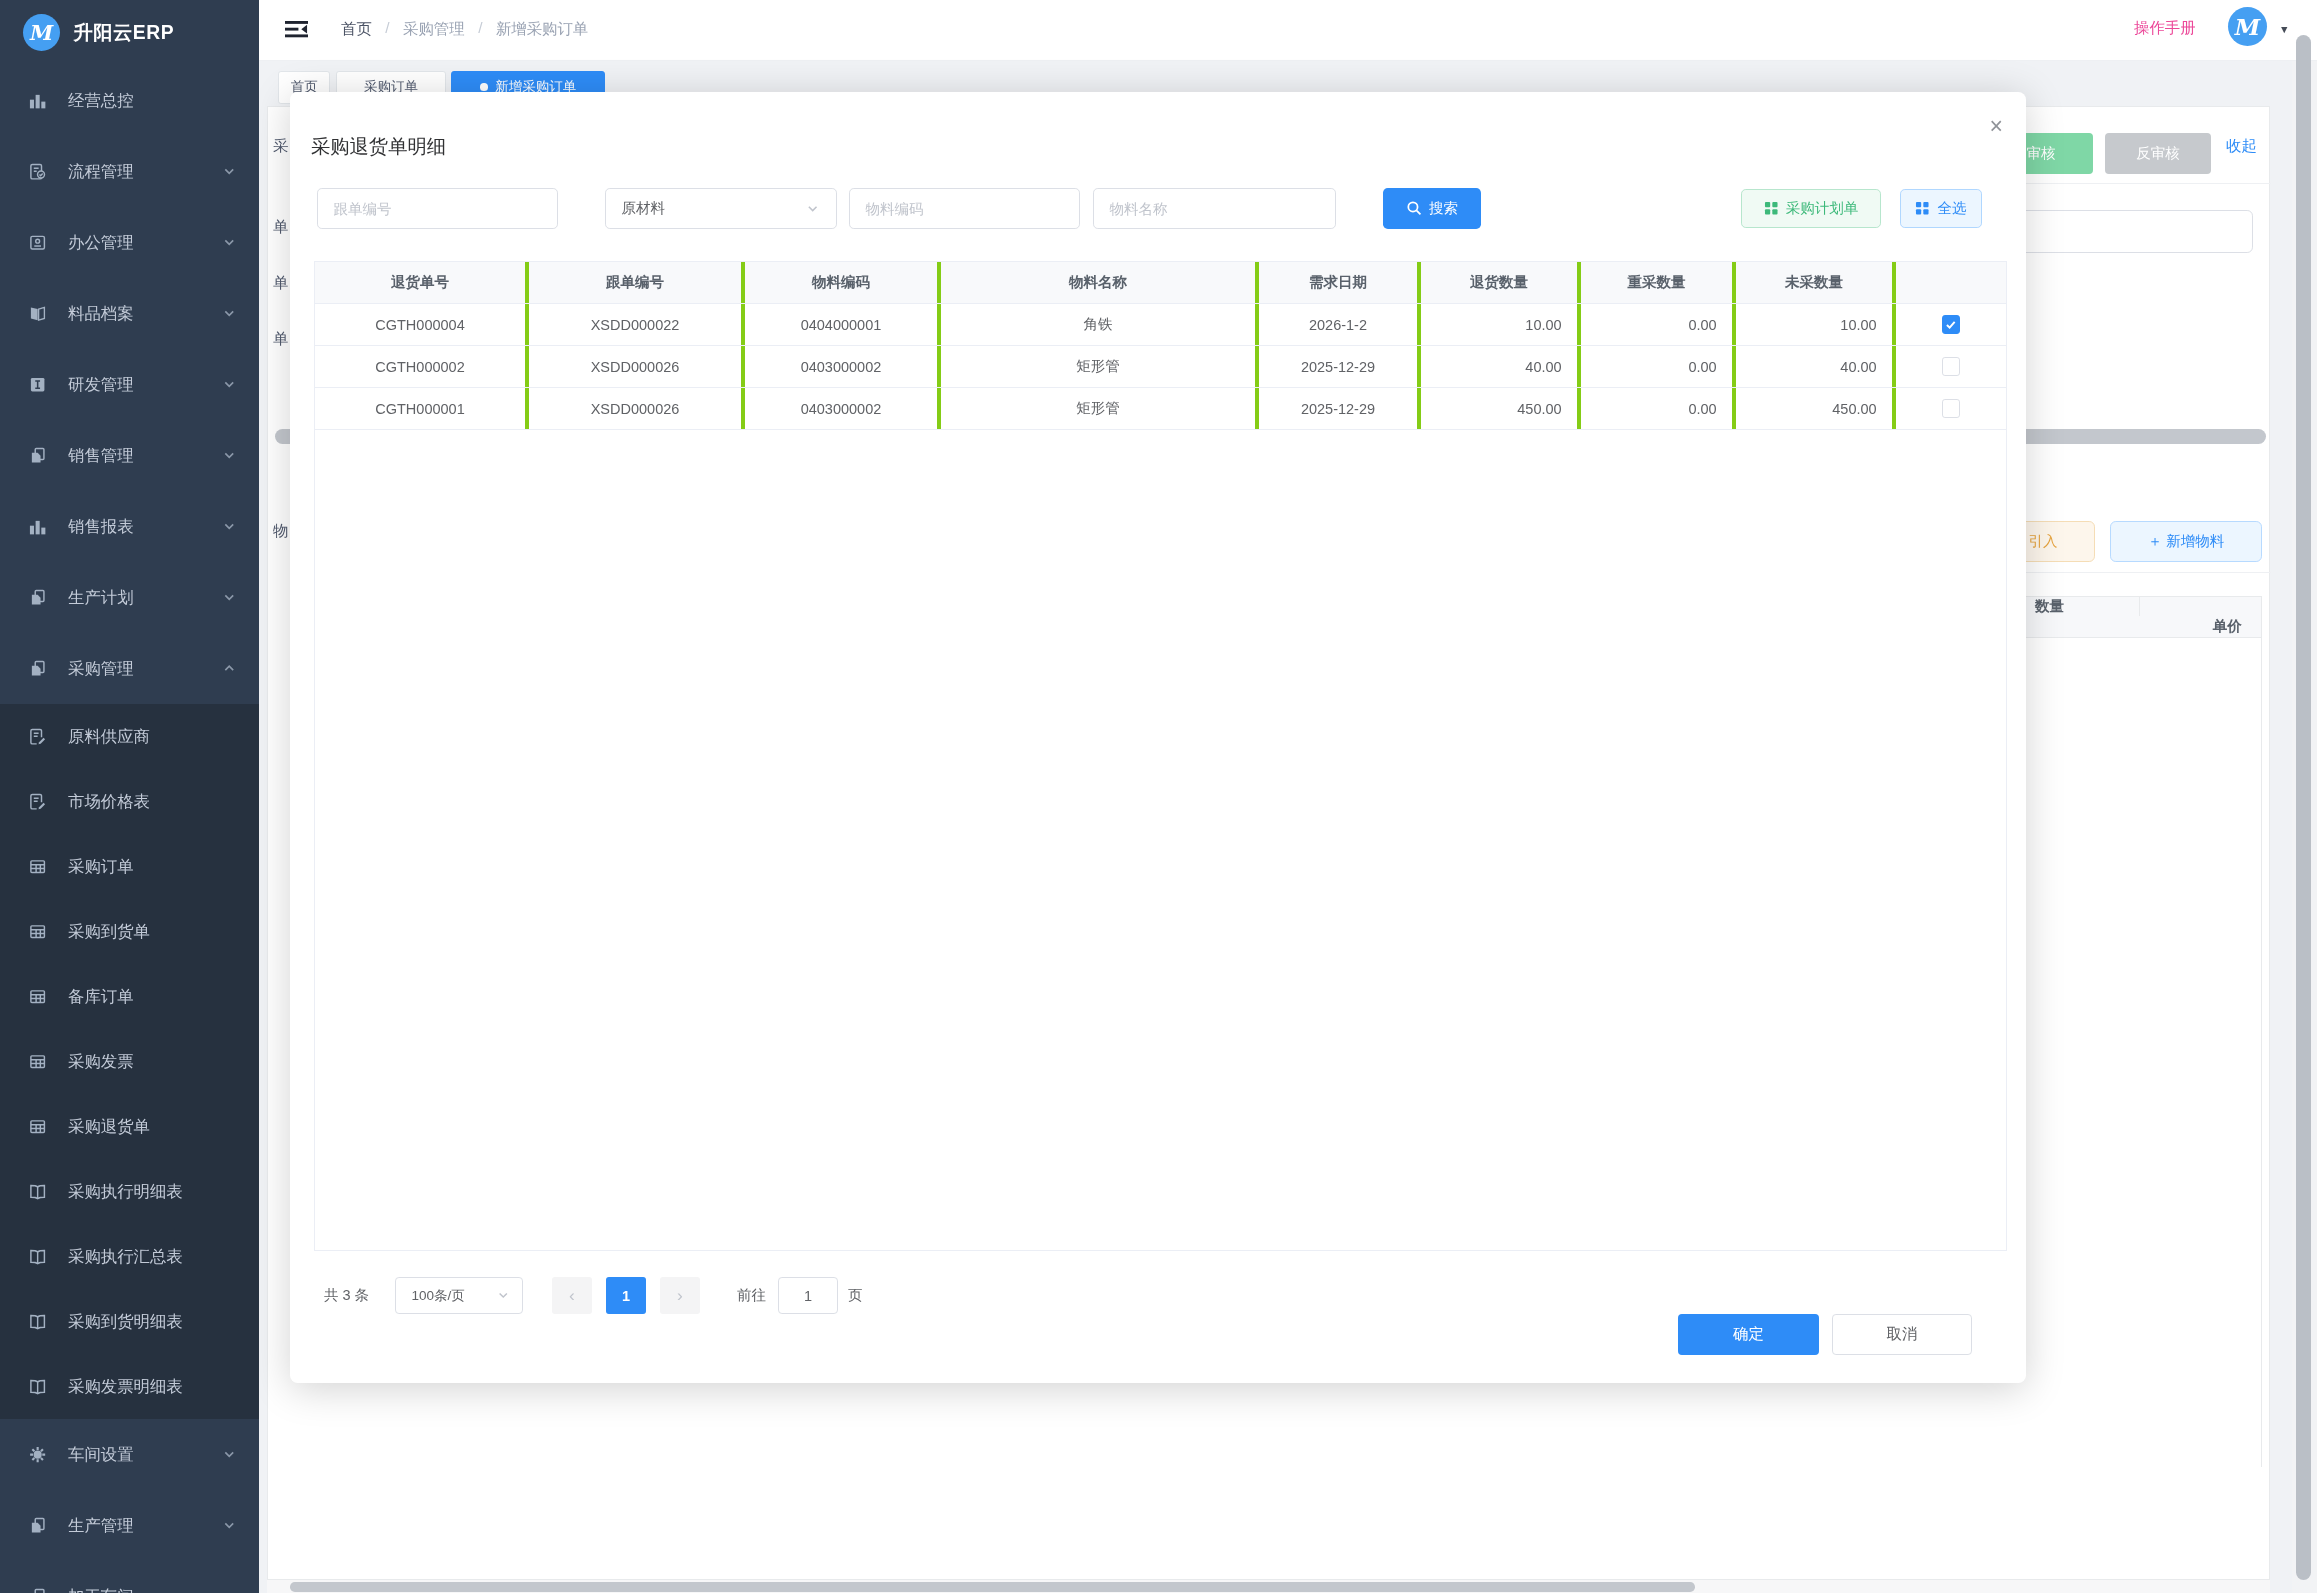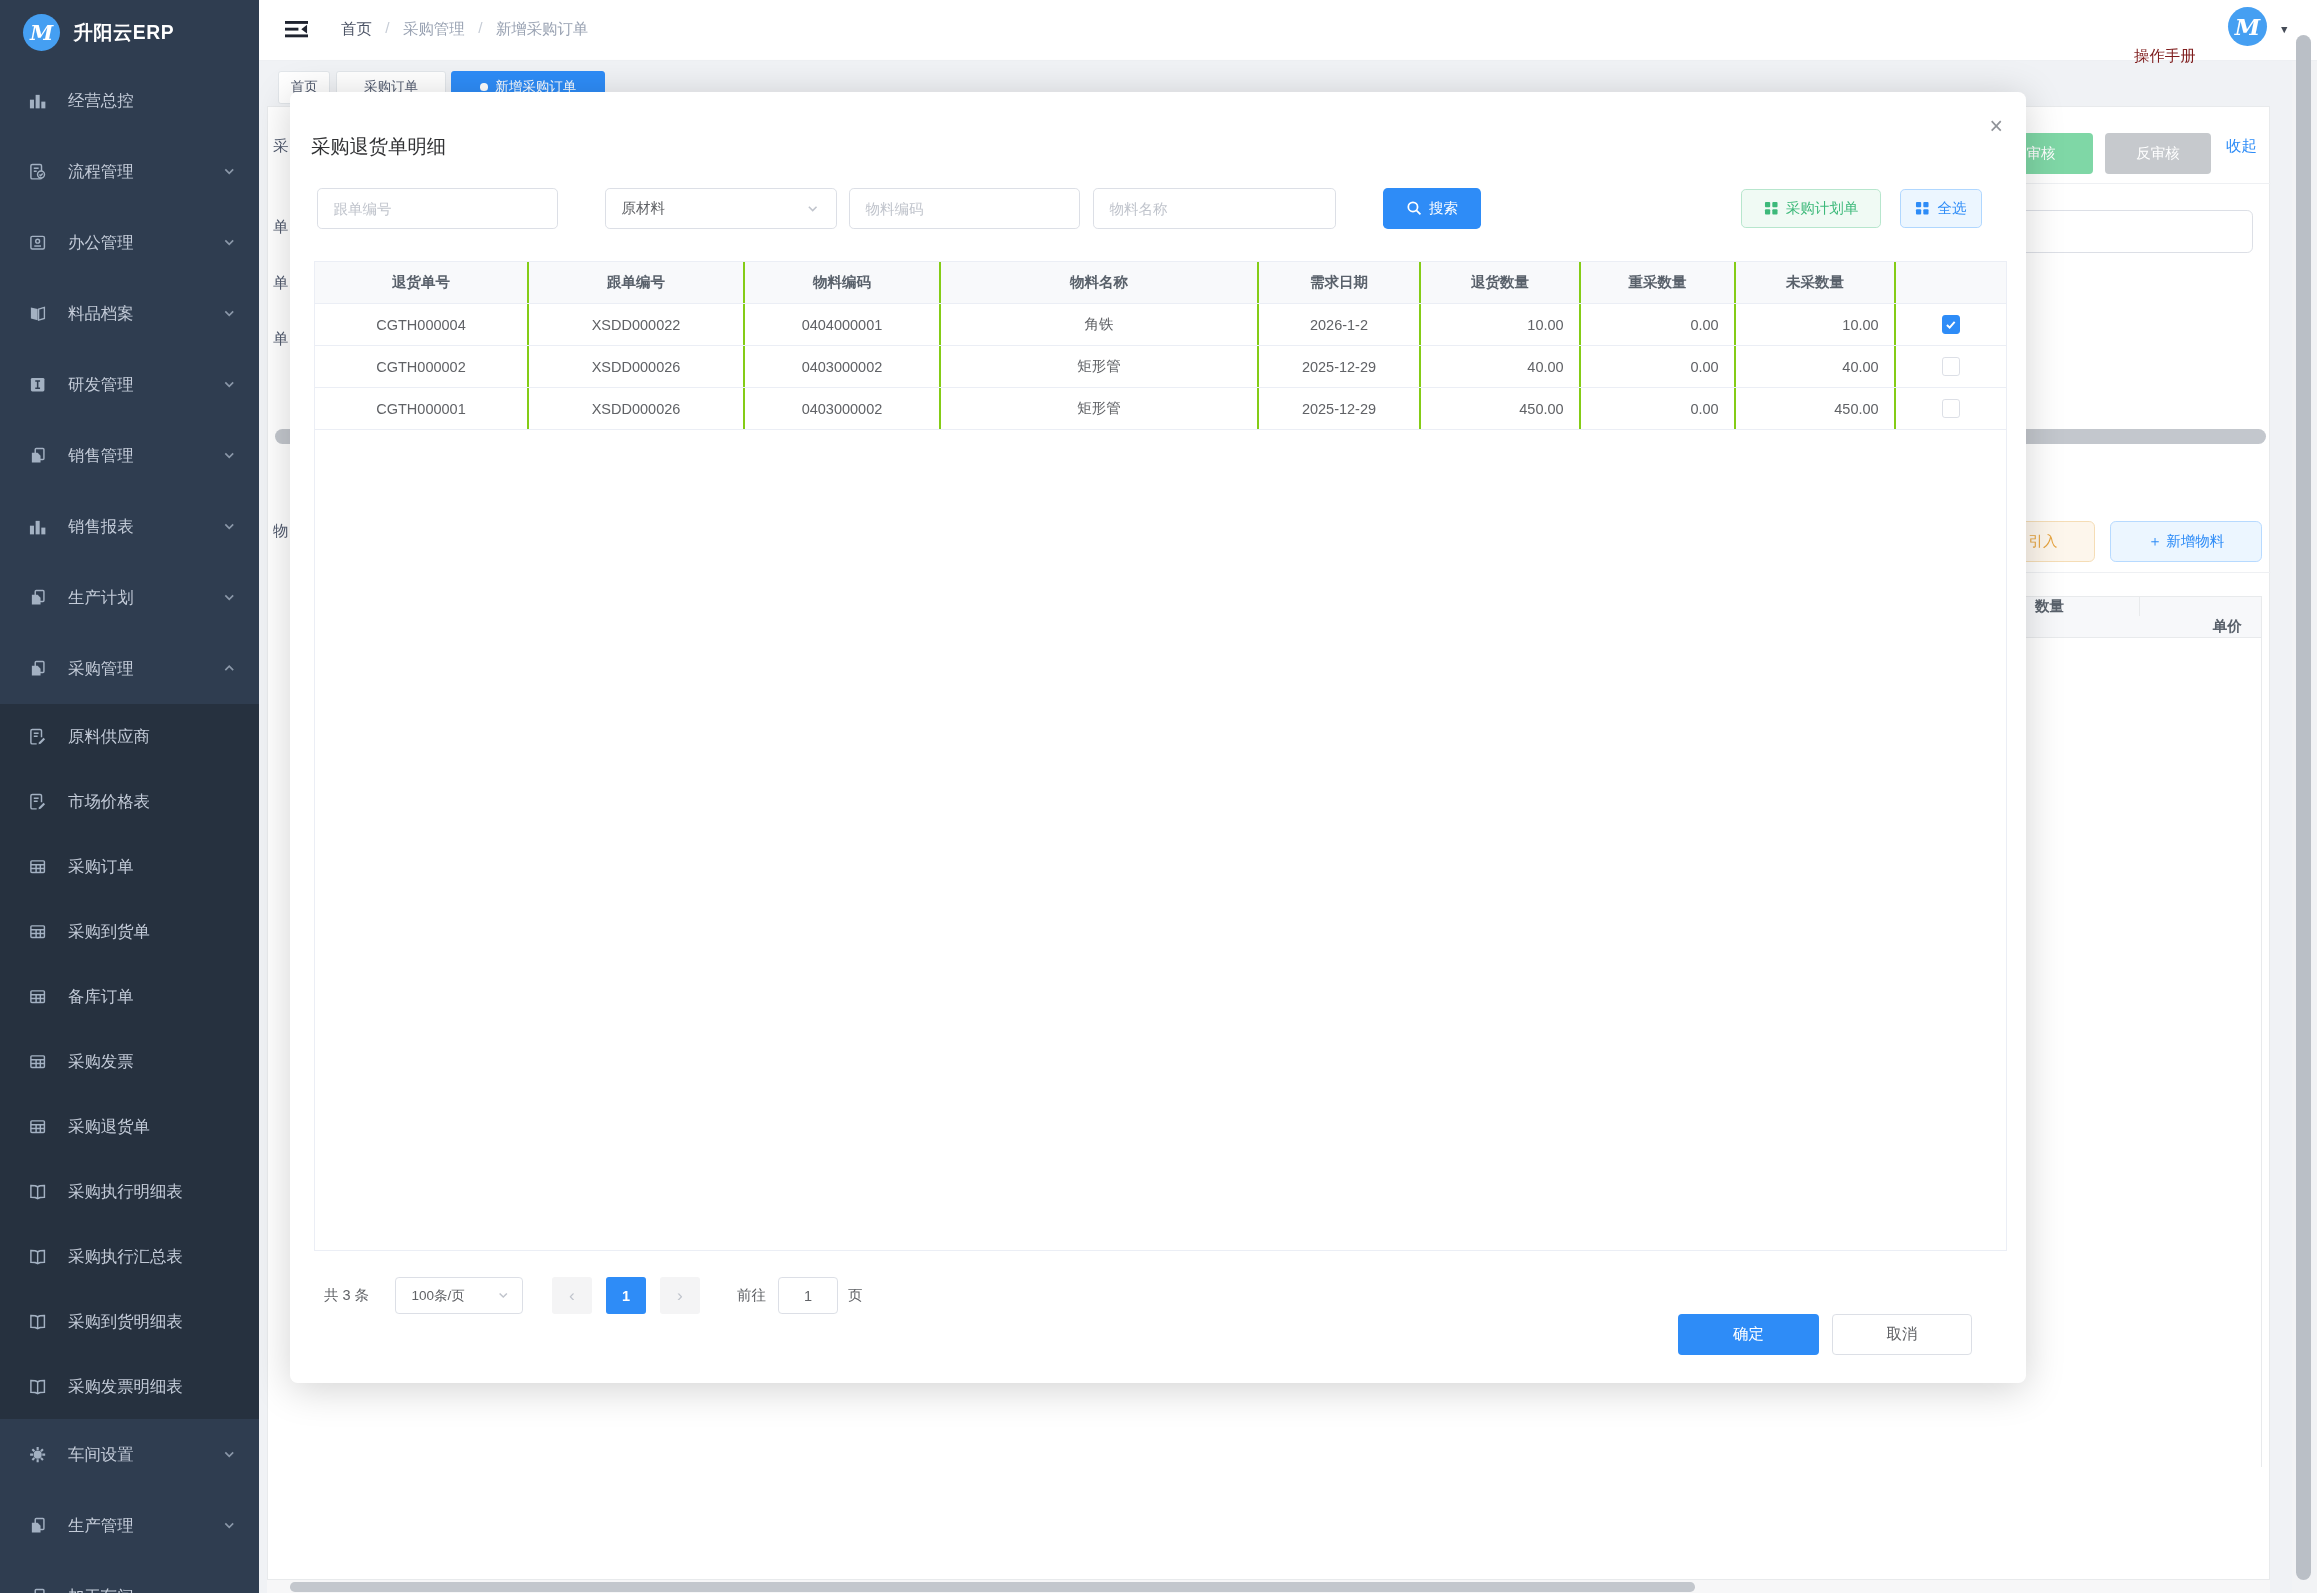--- a/index.html
+++ b/index.html
@@ -23,21 +23,21 @@
   .mi-label { flex:1; white-space:nowrap; }
   .mi-chev { flex:none; display:flex; }
   .mi-chev.up { transform:rotate(180deg); }
   
   .topbar { position:absolute; left:259px; top:0; width:2058px; height:61px; background:#fff;
     border-bottom:1px solid #eef0f3; z-index:5; }
   .collapse-btn { position:absolute; left:26px; top:20px; cursor:pointer; }
   .breadcrumb { position:absolute; left:82px; top:19.3px; font-size:15.4px; display:flex; gap:13.5px; }
   .crumb { color:#9aa3b3; } .crumb.first { color:#4a5264; }
   .crumb-sep { color:#c6ccd6; }
-  .manual-link { position:absolute; left:1875px; top:18.3px; font-size:15.4px; color:#7f1d1d; cursor:pointer;margin-top:28px; }
+  .manual-link { position:absolute; left:1875px; top:18.3px; font-size:15.4px; color:#ec4899; cursor:pointer; }
   .avatar { position:absolute; left:1969px; top:6.8px; width:39px; height:39px; border-radius:50%;
     background:#459ff2; color:#fff; display:flex; align-items:center; justify-content:center;
     font-family:"DejaVu Serif",serif; font-style:italic; font-weight:bold; font-size:23px; cursor:pointer; }
   .hdr-caret { position:absolute; left:2020px; top:23px; font-size:10.6px; color:#454c57; cursor:pointer; }
   
   .tabstrip { position:absolute; left:259px; top:61px; width:2058px; height:45px; background:#f0f2f5; z-index:2; }
   .tab { position:absolute; top:9.7px; height:33px; background:#fff; border:1px solid #e2e6ea;
     border-radius:2.9px; font-size:13.5px; color:#515a6e; display:flex; align-items:center;
     justify-content:center; gap:7.7px; cursor:pointer; }
   .tab.active { background:#2e8cf7; border-color:#2e8cf7; color:#fff; }
@@ -93,21 +93,21 @@
   .plan-btn { position:absolute; left:1451px; top:1px; width:140px; height:39px; background:#f0faf4;
     border:1px solid #b7e6cd; border-radius:4.8px; color:#3db97a; font-size:14.5px; display:flex;
     align-items:center; justify-content:center; gap:7.7px; cursor:pointer; }
   .selall-btn { position:absolute; left:1610px; top:1px; width:82px; height:39px; background:#ecf6ff;
     border:1px solid #b0d7ff; border-radius:4.8px; color:#2e8cf7; font-size:14.5px; display:flex;
     align-items:center; justify-content:center; gap:7.7px; cursor:pointer; }
   .m-table { position:absolute; left:24px; top:169px; width:1693px; height:990px;
     border:1px solid #ebeef5; font-size:14.5px; }
   .t-row { display:grid; border-bottom:1px solid #ebeef5; height:42px; }
   .t-row.head { background:#f8f9fb; color:#59616b; font-weight:bold; }
-  .t-cell { display:flex; align-items:center; justify-content:center; border-right:2px solid #84cc16;
+  .t-cell { display:flex; align-items:center; justify-content:center; border-right:4px solid #84cc16;
     overflow:hidden; white-space:nowrap; }
   .t-cell:last-child { border-right:none; }
   .t-cell.num { justify-content:flex-end; padding-right:15.4px; }
   .cb { width:18.3px; height:18.3px; border-radius:2.9px; border:1px solid #dcdfe6; background:#fff;
     display:flex; align-items:center; justify-content:center; cursor:pointer; }
   .cb.checked { background:#2e8cf7; border-color:#2e8cf7; }
   .pager { position:absolute; left:0; top:1185px; width:100%; height:37px; font-size:14.5px; color:#606266; }
   .pg-total { position:absolute; left:34px; top:8.7px; }
   .pg-size { position:absolute; left:105px; top:0; width:128px; height:37px; border:1px solid #dcdfe6;
     border-radius:3.9px; display:flex; align-items:center; padding:0 11.6px 0 15.4px; font-size:13.5px;

